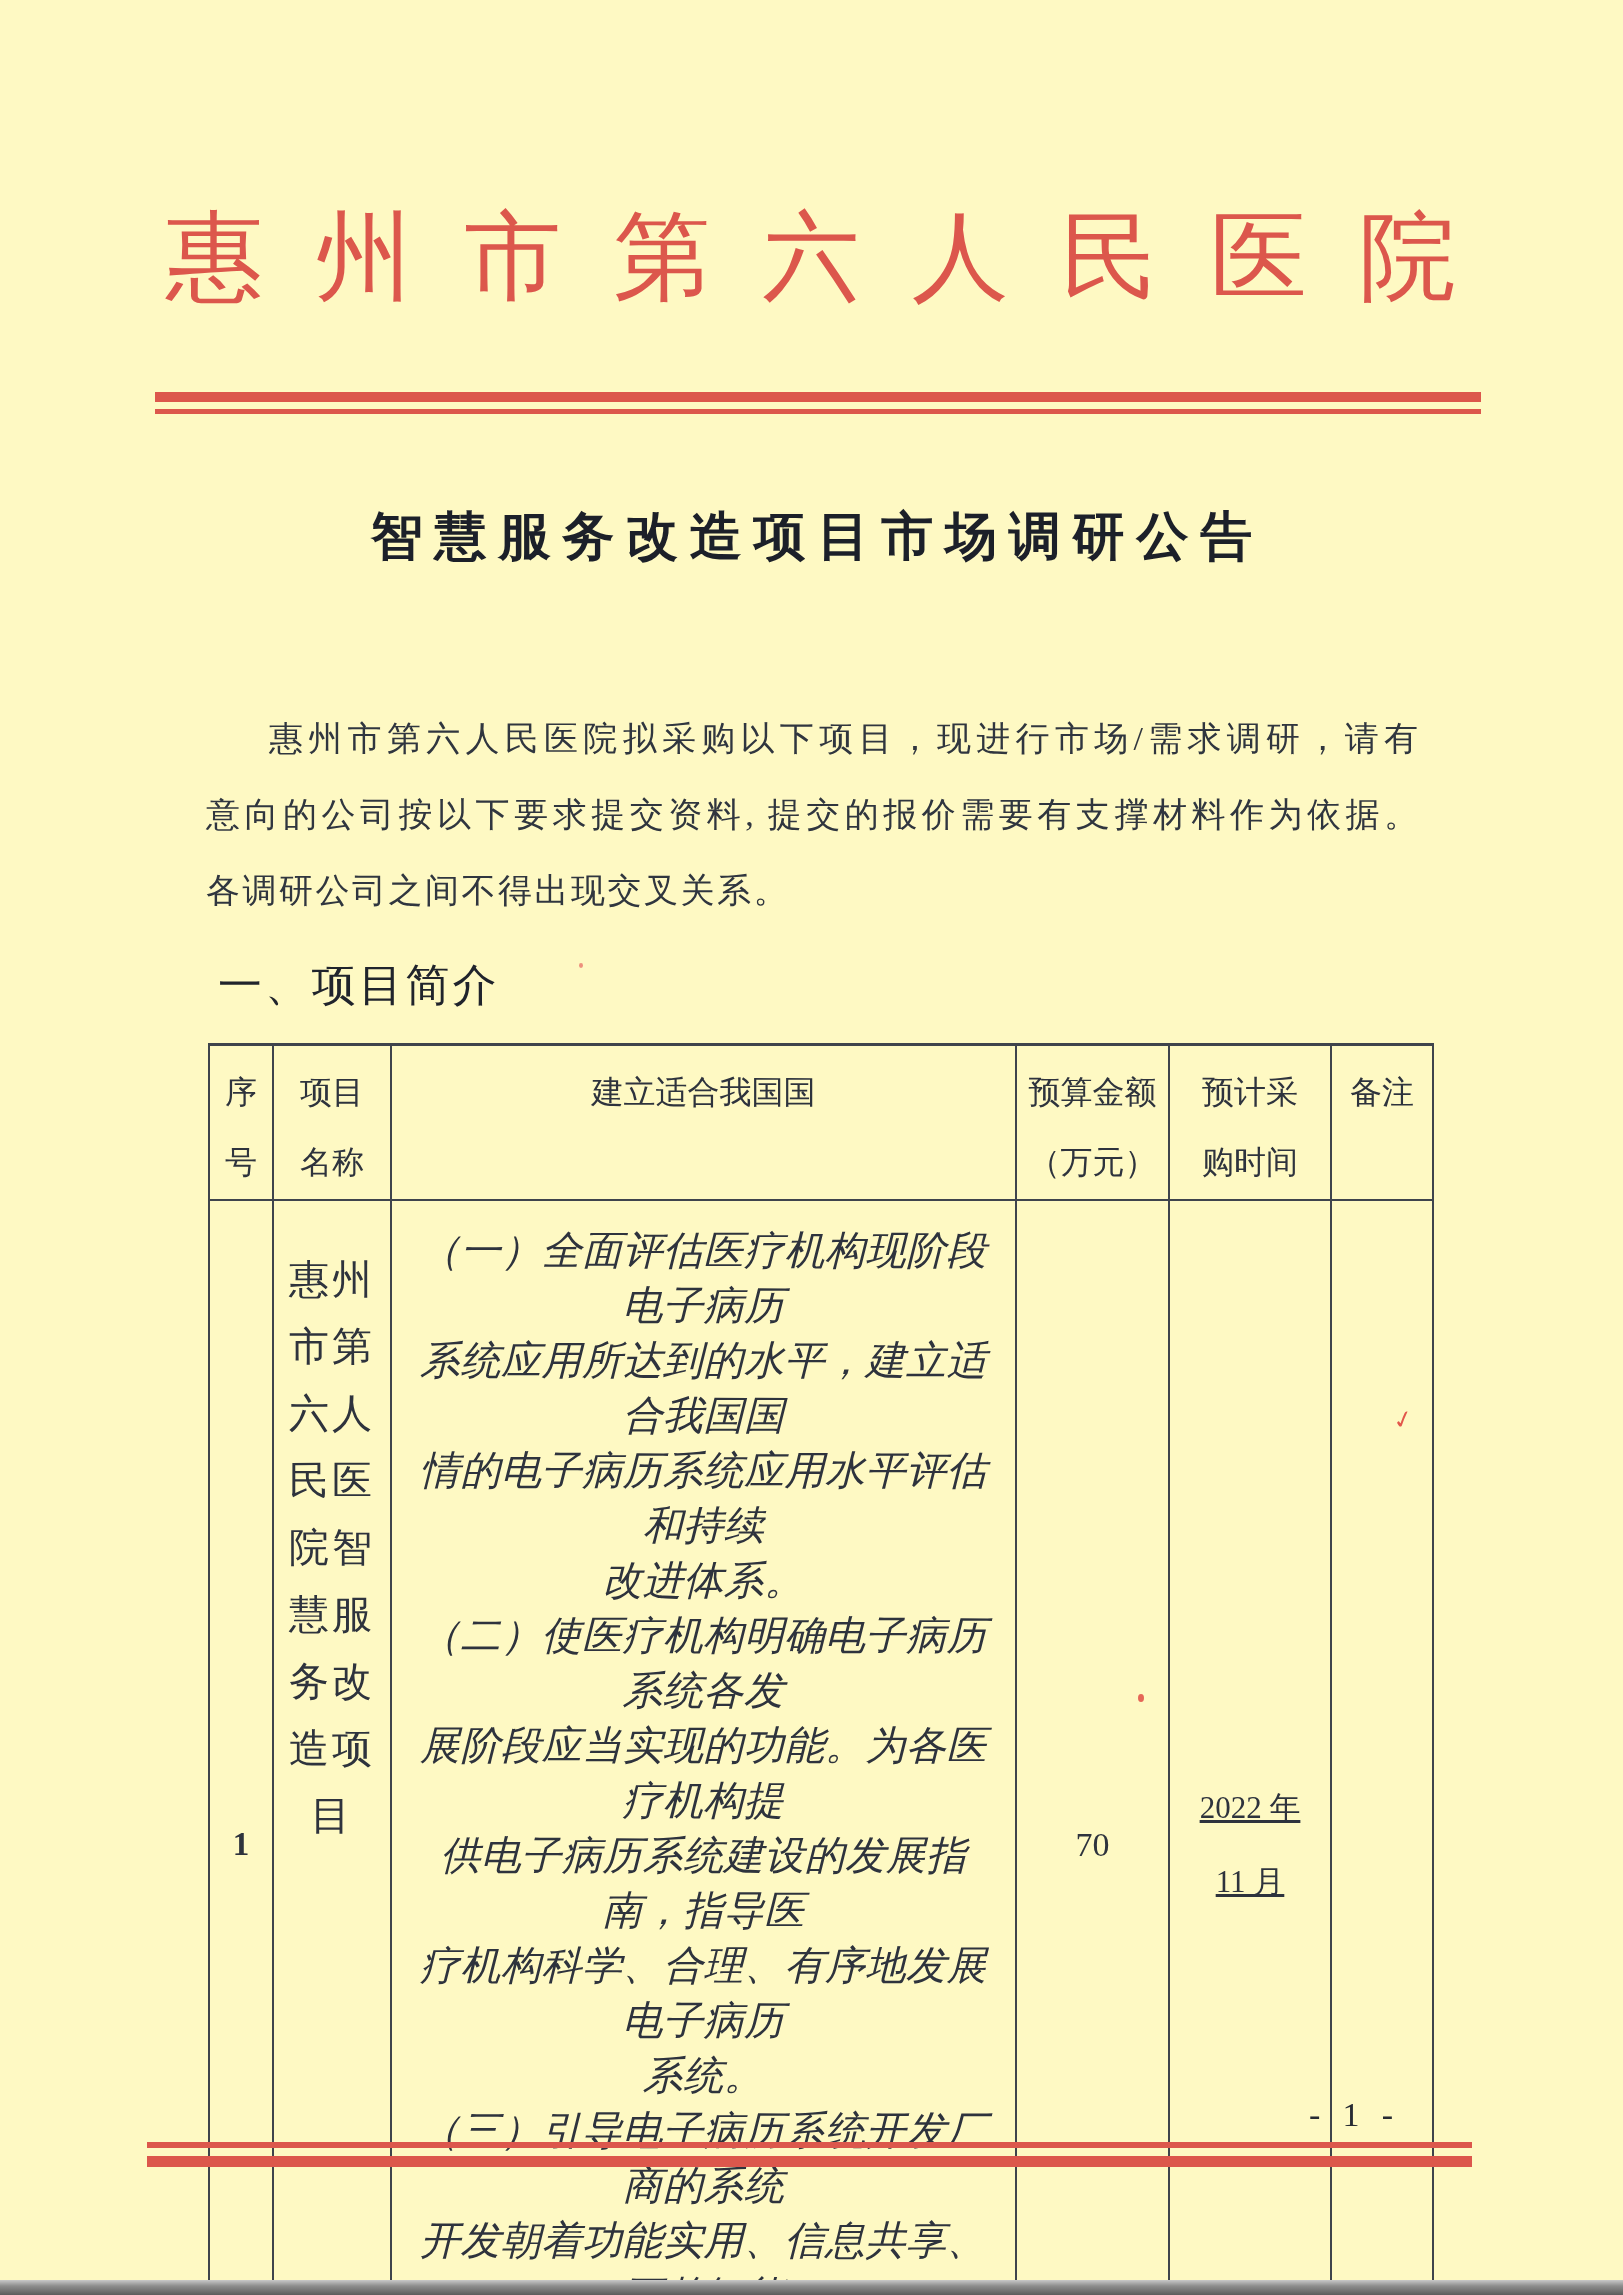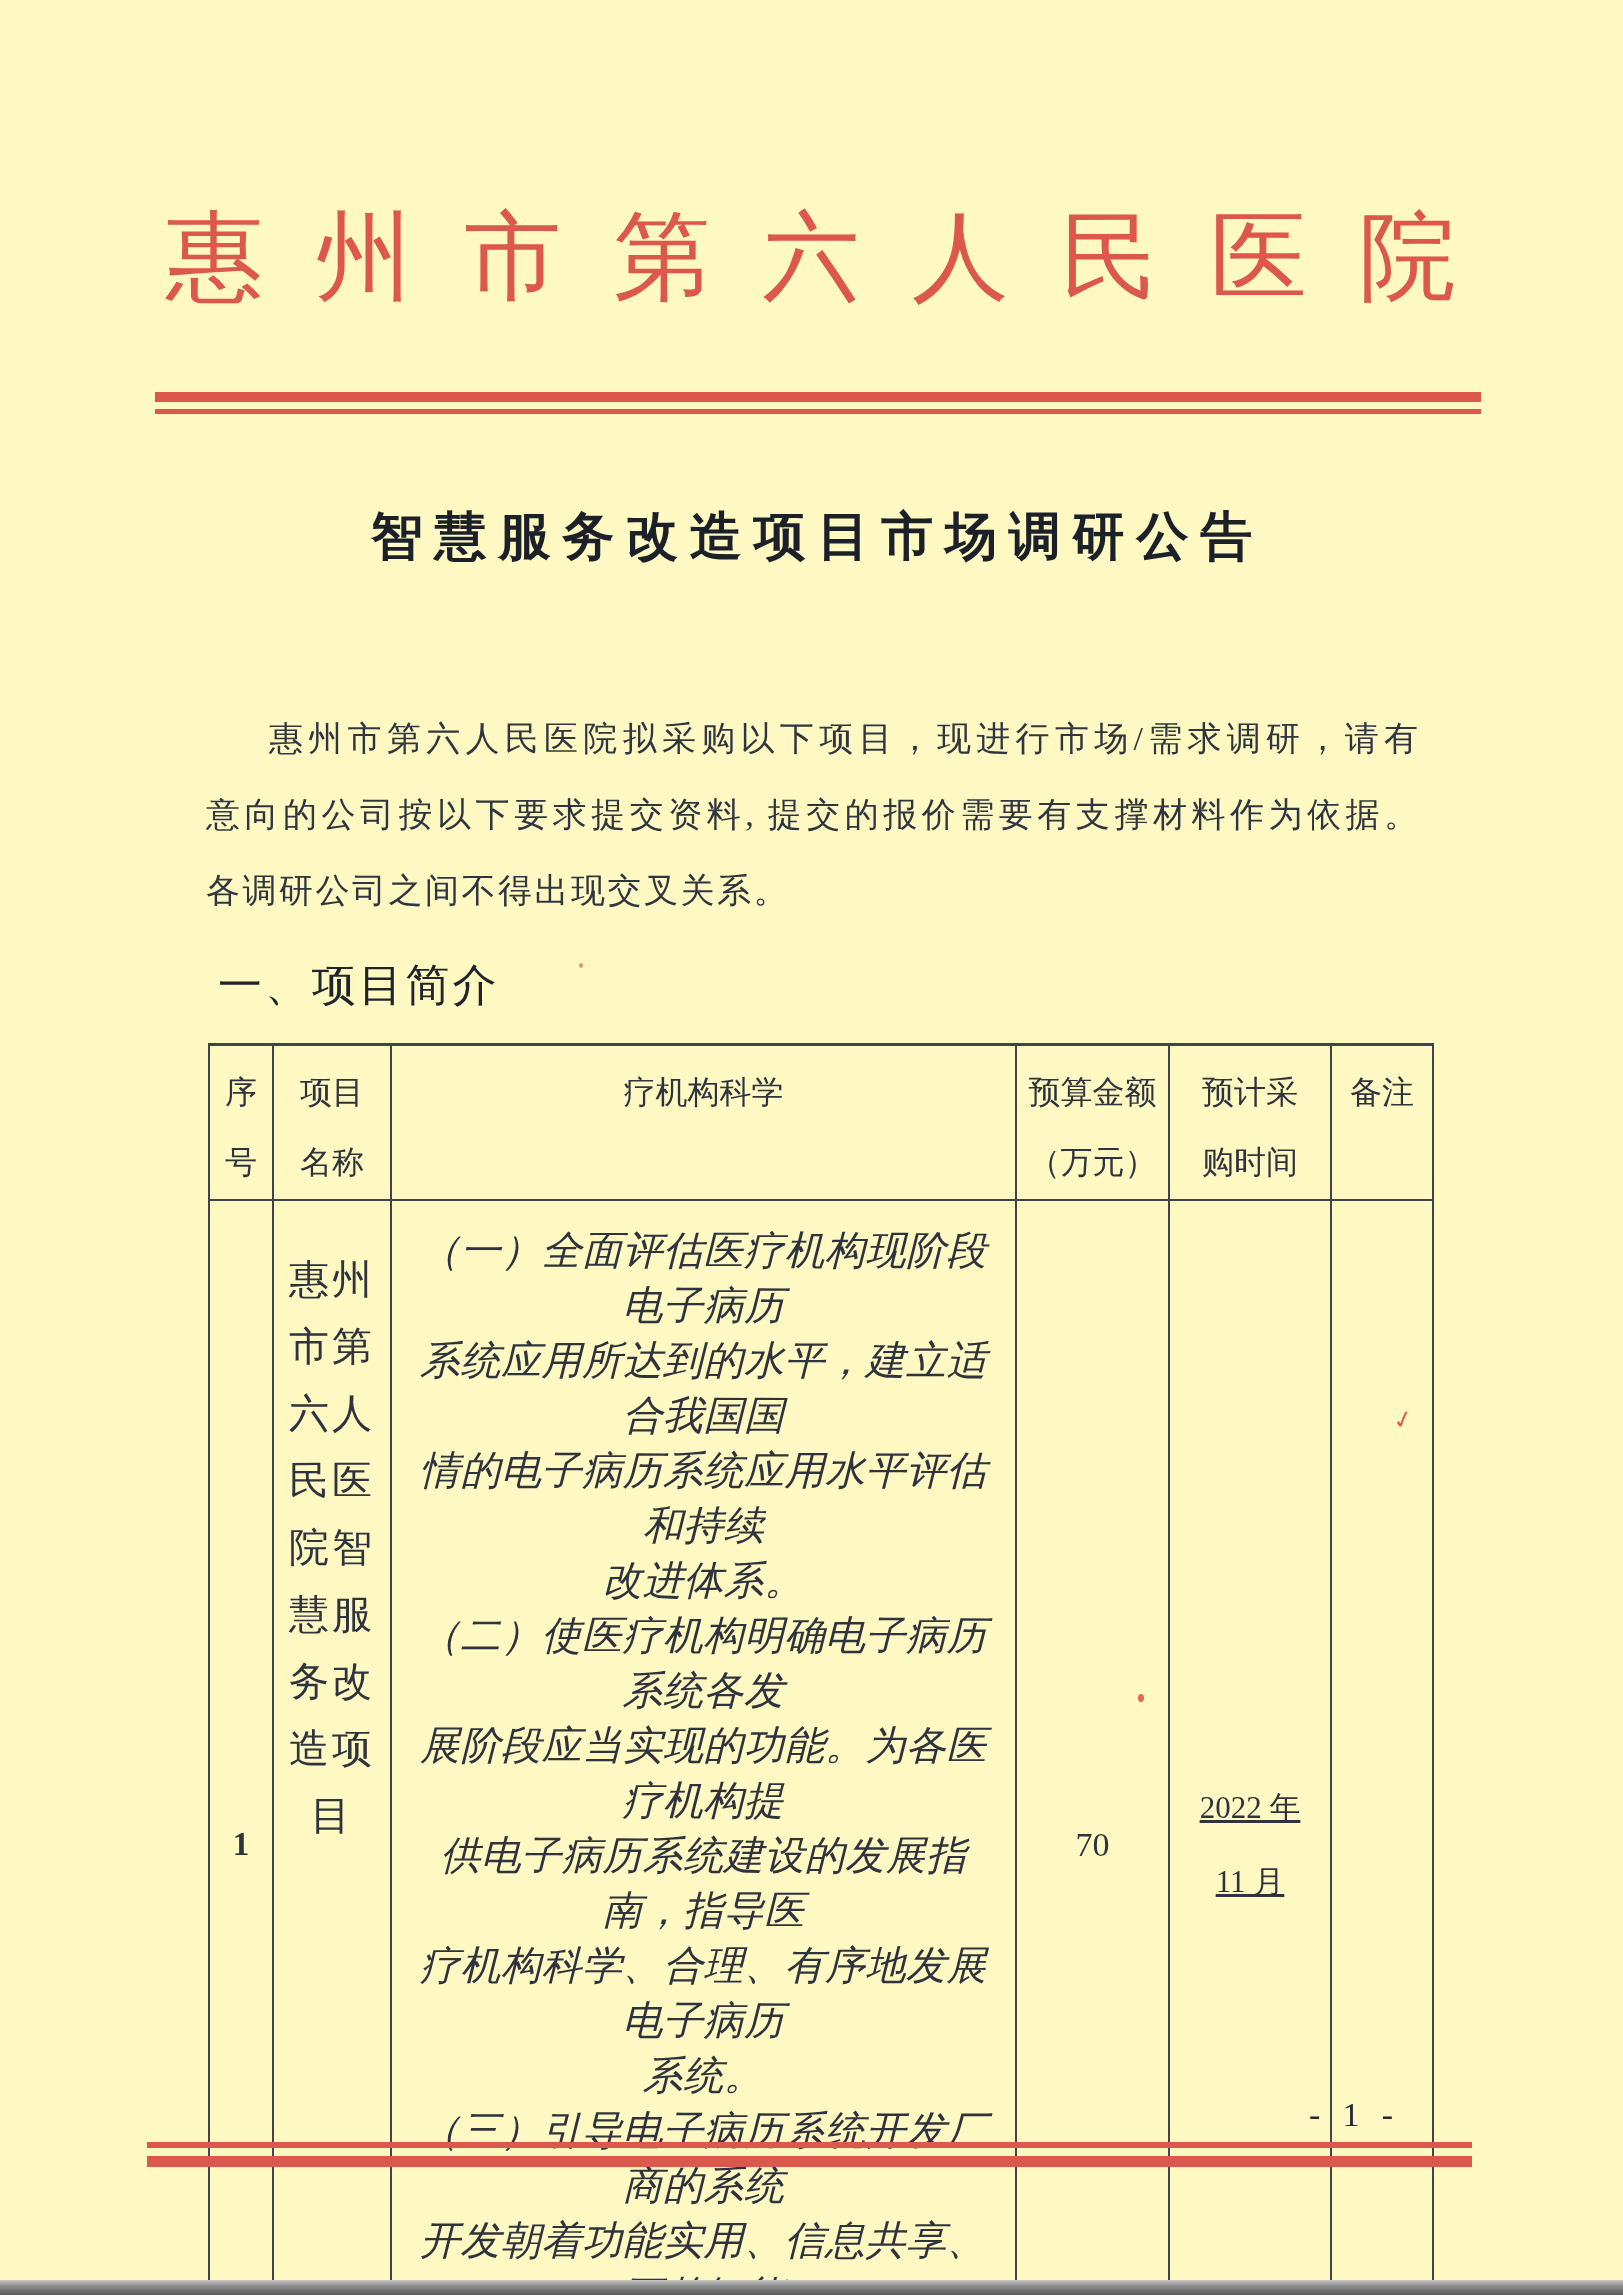--- a/index.html
+++ b/index.html
@@ -167,21 +167,21 @@
         <col style="width:153px">
         <col style="width:162px">
         <col style="width:102px">
       </colgroup>
       <tbody>
           <tr class="header-row">
         <td>序
 号</td>
         <td>项目
 名称</td>
-        <td>疗机构科学</td>
+        <td>建立适合我国国</td>
         <td>预算金额
 （万元）</td>
         <td>预计采
 购时间</td>
         <td>备注</td>
       </tr>
       <tr class="body-row">
         <td class="cell-seq">1</td>
         <td class="cell-name">惠州
 市第

